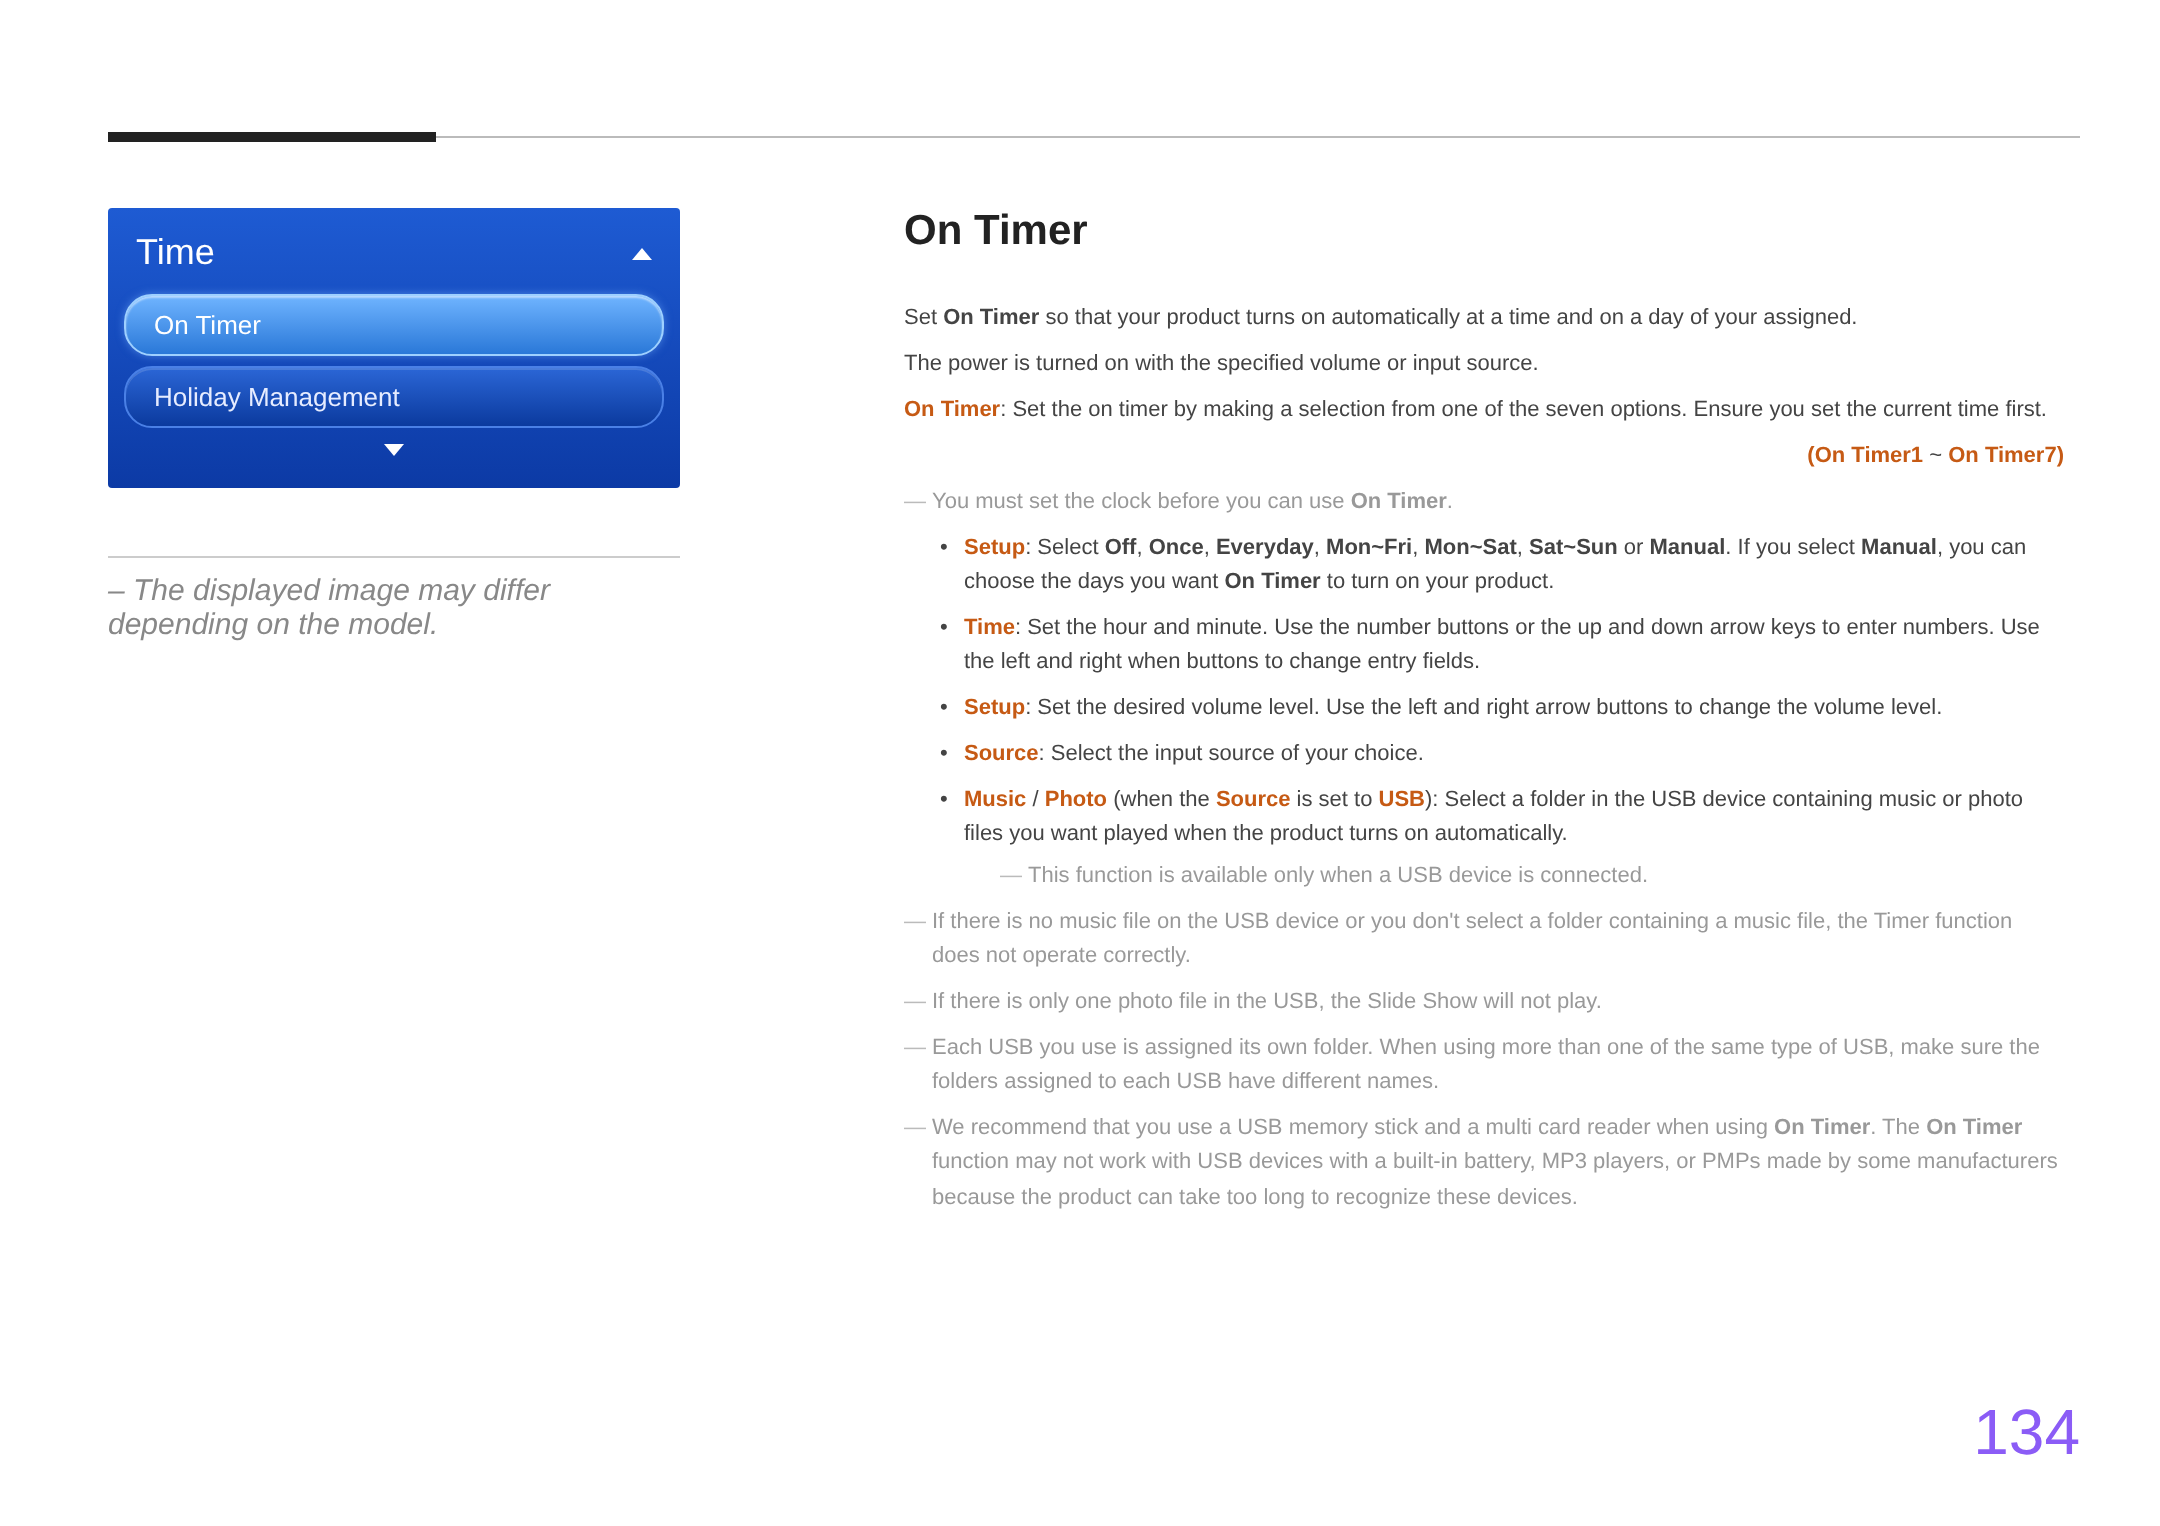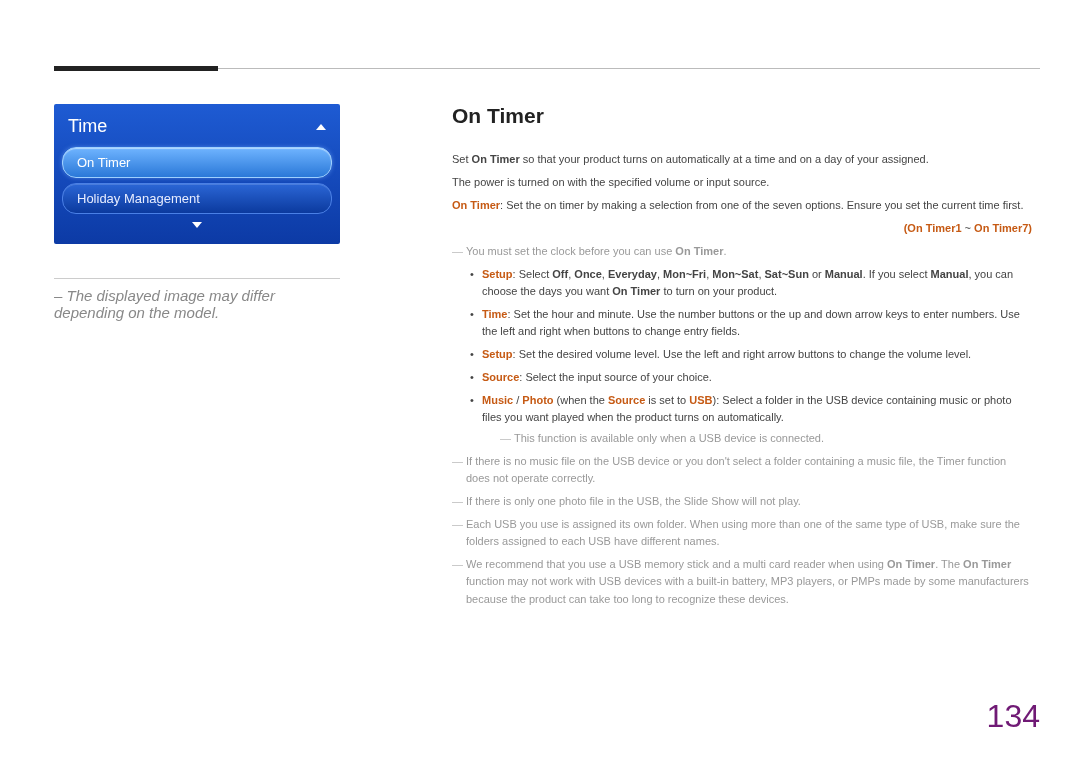--- a/index.html
+++ b/index.html
@@ -136,21 +136,21 @@
     position: absolute;
     left: 0;
     top: 0;
     color: #444;
   }
   .page-num {
     position: absolute;
     right: 40px;
     bottom: 28px;
     font-size: 32px;
-    color: #701a75;
+    color: #8b5cf6;
     font-weight: 300;
   }
 </style>
 </head>
 <body>
 
 <div class="topbar"></div>
 
 <div class="left-col">
   <div class="menu-panel">

